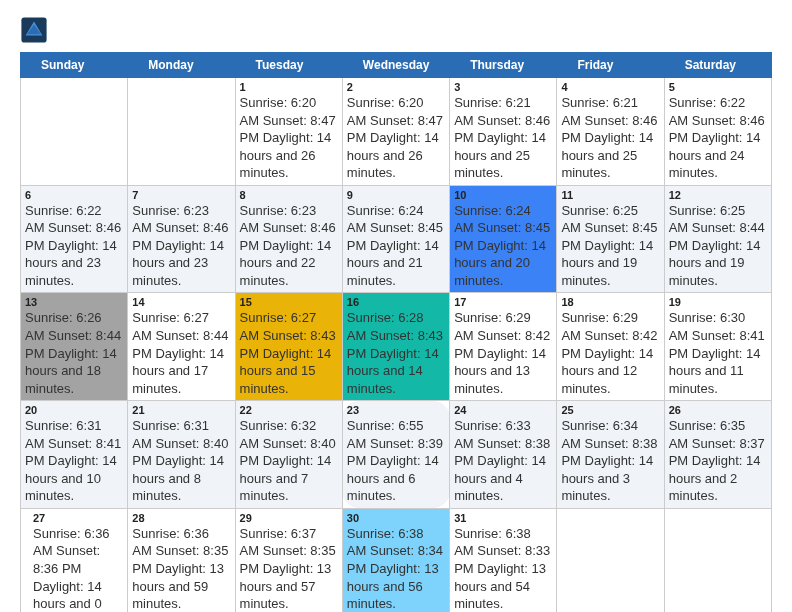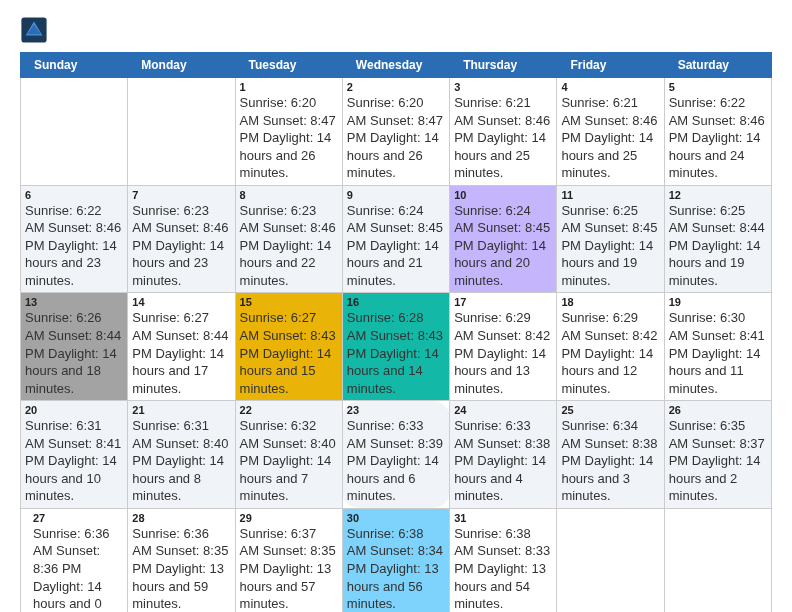--- a/index.html
+++ b/index.html
@@ -55,21 +55,21 @@
       border: 1px solid #ccc;
       border-collapse: collapse;
       width: 100%;
       table-layout: fixed;
     }
     .calendar th {
       background-color: #2a6db5;
       color: #fff;
       font-size: 12px;
       font-weight: bold;
-      padding: 5px 13px;
+      padding: 5px 20px;
       text-align: left;
       border: 1px solid #2a6db5;
     }
     .calendar td {
       border: 1px solid #ccc;
       vertical-align: top;
       padding: 3px 4px;
       font-size: 10px;
       color: #333;
       background: #fff;
@@ -184,21 +184,21 @@
             <div class="day-info">Sunrise: 6:23 AM
 Sunset: 8:46 PM
 Daylight: 14 hours and 22 minutes.</div>
           </td>
           <td style="background: rgb(240, 244, 248);">
             <span class="day-num">9</span>
             <div class="day-info">Sunrise: 6:24 AM
 Sunset: 8:45 PM
 Daylight: 14 hours and 21 minutes.</div>
           </td>
-          <td style="background: #c4b5fd; margin-left: 32px;">
+          <td style="background: #3b82f6; margin-left: 32px;">
             <span class="day-num">10</span>
             <div class="day-info">Sunrise: 6:24 AM
 Sunset: 8:45 PM
 Daylight: 14 hours and 20 minutes.</div>
           </td>
           <td style="background: rgb(240, 244, 248);">
             <span class="day-num">11</span>
             <div class="day-info">Sunrise: 6:25 AM
 Sunset: 8:45 PM
 Daylight: 14 hours and 19 minutes.</div>
@@ -268,21 +268,21 @@
 Daylight: 14 hours and 8 minutes.</div>
           </td>
           <td style="background: rgb(240, 244, 248);">
             <span class="day-num">22</span>
             <div class="day-info">Sunrise: 6:32 AM
 Sunset: 8:40 PM
 Daylight: 14 hours and 7 minutes.</div>
           </td>
           <td style="background: rgb(240, 244, 248); border-radius: 17px;">
             <span class="day-num">23</span>
-            <div class="day-info">Sunrise: 6:33 AM
+            <div class="day-info">Sunrise: 6:55 AM
 Sunset: 8:39 PM
 Daylight: 14 hours and 6 minutes.</div>
           </td>
           <td style="background: rgb(240, 244, 248);">
             <span class="day-num">24</span>
             <div class="day-info">Sunrise: 6:33 AM
 Sunset: 8:38 PM
 Daylight: 14 hours and 4 minutes.</div>
           </td>
           <td style="background: rgb(240, 244, 248);">

